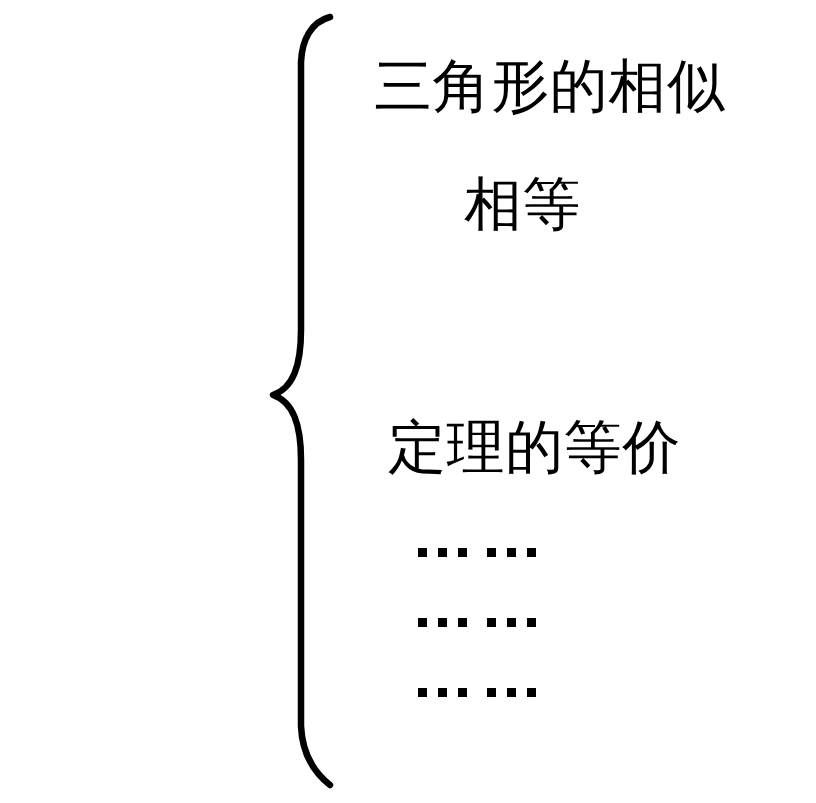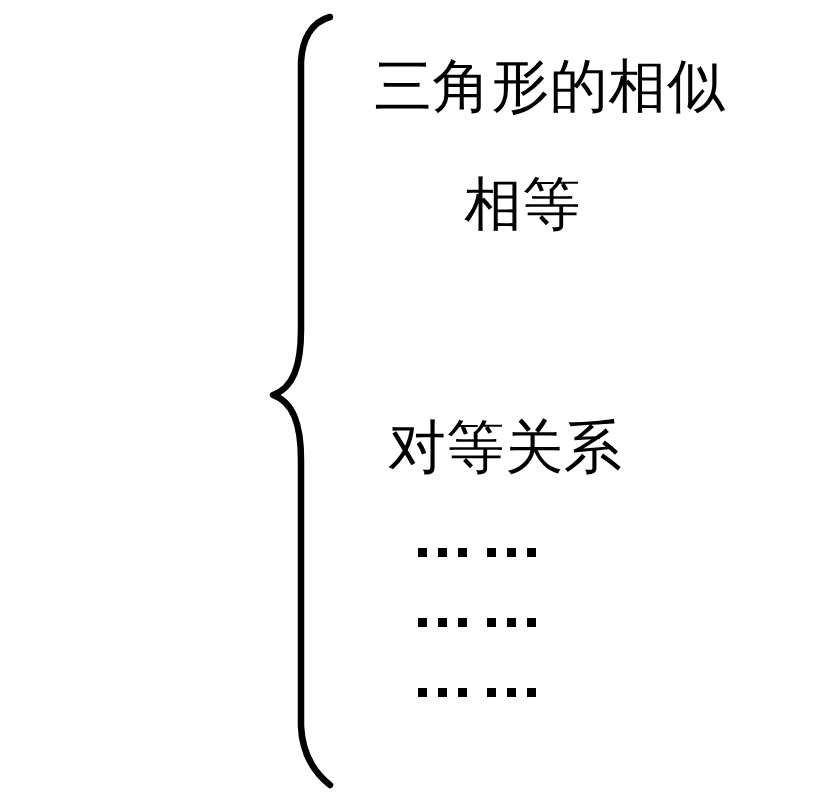--- a/index.html
+++ b/index.html
@@ -77,21 +77,21 @@
              C 56 22, 47 40, 46 62
              L 46 330
              C 46 366, 38 388, 18 395
              C 38 402, 46 424, 46 460
              L 46 726
              C 47 750, 56 770, 75 785" fill="none" stroke="#000000" stroke-width="6.5" stroke-linecap="round" stroke-linejoin="round"></path>
   </svg>
 
   <div id="item-0" class="cjk item-text">三角形的相似</div>
   <div id="item-1" class="cjk item-text">相等</div>
-  <div id="item-3" class="cjk item-text">对等关系</div>
+  <div id="item-3" class="cjk item-text">定理的等价</div>
 
   <div id="ellipsis-0" class="ellipsis-row">
     <span class="ellipsis-dot"></span>
     <span class="ellipsis-dot"></span>
     <span class="ellipsis-dot gap"></span>
     <span class="ellipsis-dot"></span>
     <span class="ellipsis-dot"></span>
     <span class="ellipsis-dot"></span>
   </div>
 

